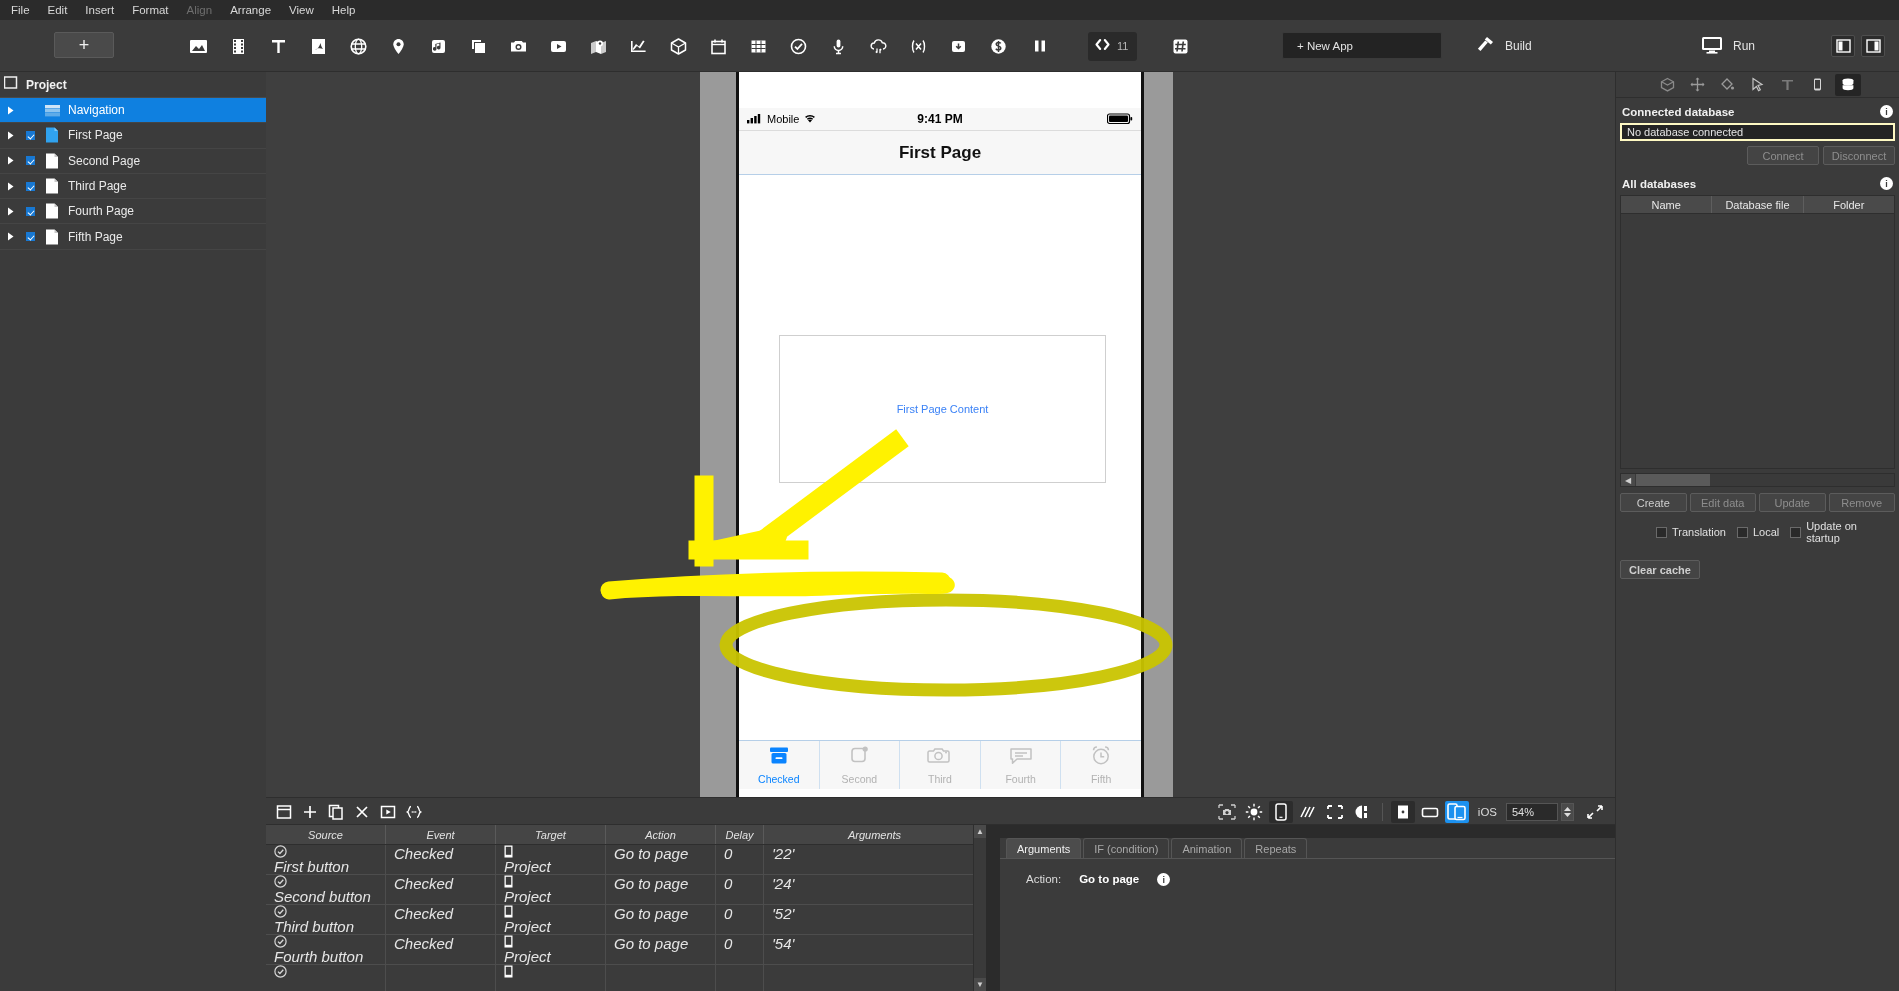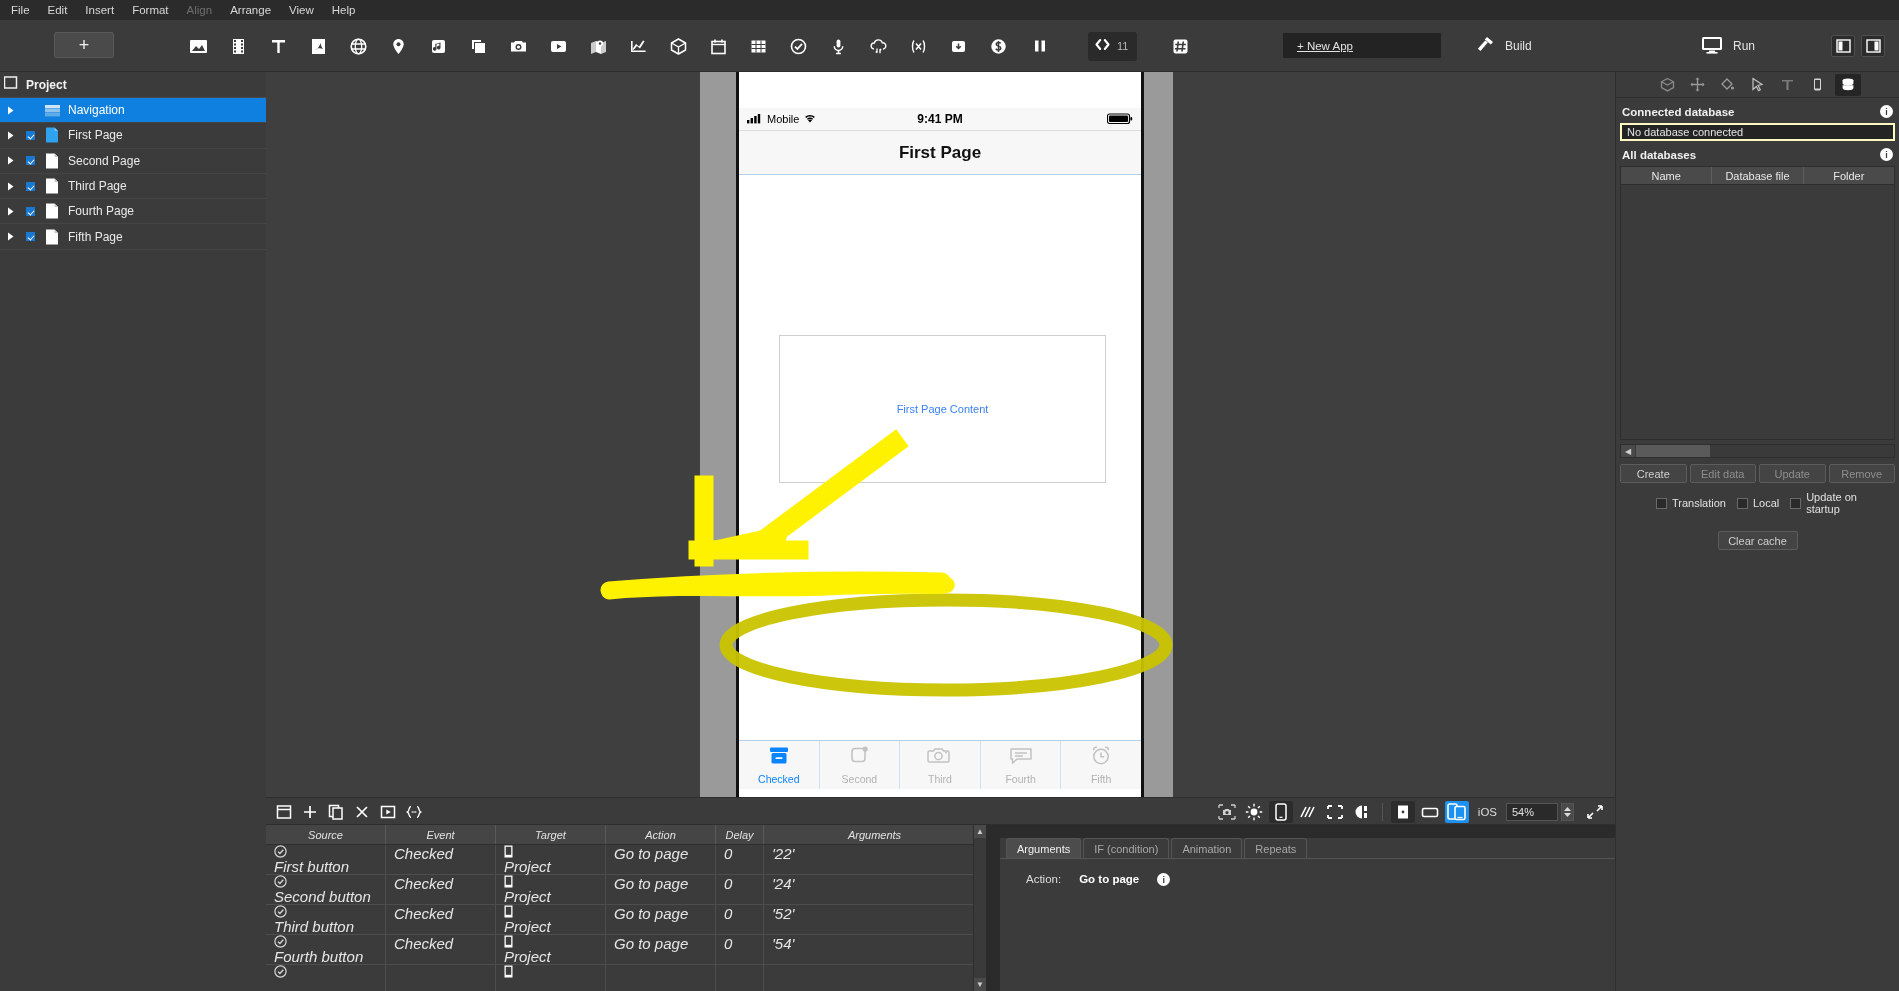--- a/index.html
+++ b/index.html
@@ -83,21 +83,20 @@
   .newapp {
     position: absolute; left: 1282px; top: 12px;
     width: 160px; height: 27px;
     background: #232323;
     border: 1px solid #3a3a3a;
     border-radius: 2px;
     display: flex; align-items: center;
     color: #e2e2e2; font-size: 11.5px;
     padding-left: 14px;
     cursor: default;
-    text-decoration: underline;
   }
   .build-btn {
     position: absolute; left: 1475px; top: 0; height: 52px;
     display: flex; align-items: center; gap: 8px;
     cursor: default;
   }
   .build-btn span { color: #e4e4e4; font-size: 12px; }
   .run-btn {
     position: absolute; left: 1700px; top: 0; height: 52px;
     display: flex; align-items: center; gap: 9px;
@@ -394,21 +393,21 @@
     width: 14px; height: 12px; background: #4a4a4a;
     display: flex; align-items: center; justify-content: center;
     color: #cfcfcf; font-size: 8px;
   }
   .db-hscroll .thumb { width: 74px; height: 12px; background: #5a5a5a; margin-left: 1px; }
   .db-actions { display: flex; gap: 3px; padding: 6px 4px 0 4px; }
   .db-actions .rp-btn { flex: 1; min-width: 0; }
   .chk-row { display: flex; align-items: center; gap: 5px; padding: 8px 0 0 40px; }
   .chk-row .cb { width: 11px; height: 11px; background: #2a2a2a; border: 1px solid #6a6a6a; }
   .chk-row .cl { color: #e0e0e0; font-size: 11px; margin-right: 6px; }
-  .clear-row { display: flex; justify-content: center; padding: 16px 4px 0 4px; }
+  .clear-row { display: flex; justify-content: flex-start; padding: 16px 4px 0 4px; font-weight: bold; }
   .clear-row .rp-btn { min-width: 80px; }
 </style>
 </head>
 <body>
 
 <div class="app">
 
   <div class="menubar">
     <div class="mi">File</div>
     <div class="mi">Edit</div>
@@ -1184,20 +1183,24 @@
             <path d="M2.6 8.2v3c0 1.1 2.4 2 5.4 2s5.4-.9 5.4-2v-3" fill="#fff"></path>
           </svg>
       </div>
     </div>
 
     <div class="rp-section">
       <span class="h">Connected database</span>
       <span class="info-dot">i</span>
     </div>
     <div class="rp-field">No database connected</div>
+    <div class="rp-btnrow">
+      <div class="rp-btn dim">Connect</div>
+      <div class="rp-btn dim">Disconnect</div>
+    </div>
 
     <div class="rp-section">
       <span class="h">All databases</span>
       <span class="info-dot">i</span>
     </div>
     <div class="db-table">
       <div class="db-thead">
         <div>Name</div>
         <div>Database file</div>
         <div>Folder</div>

